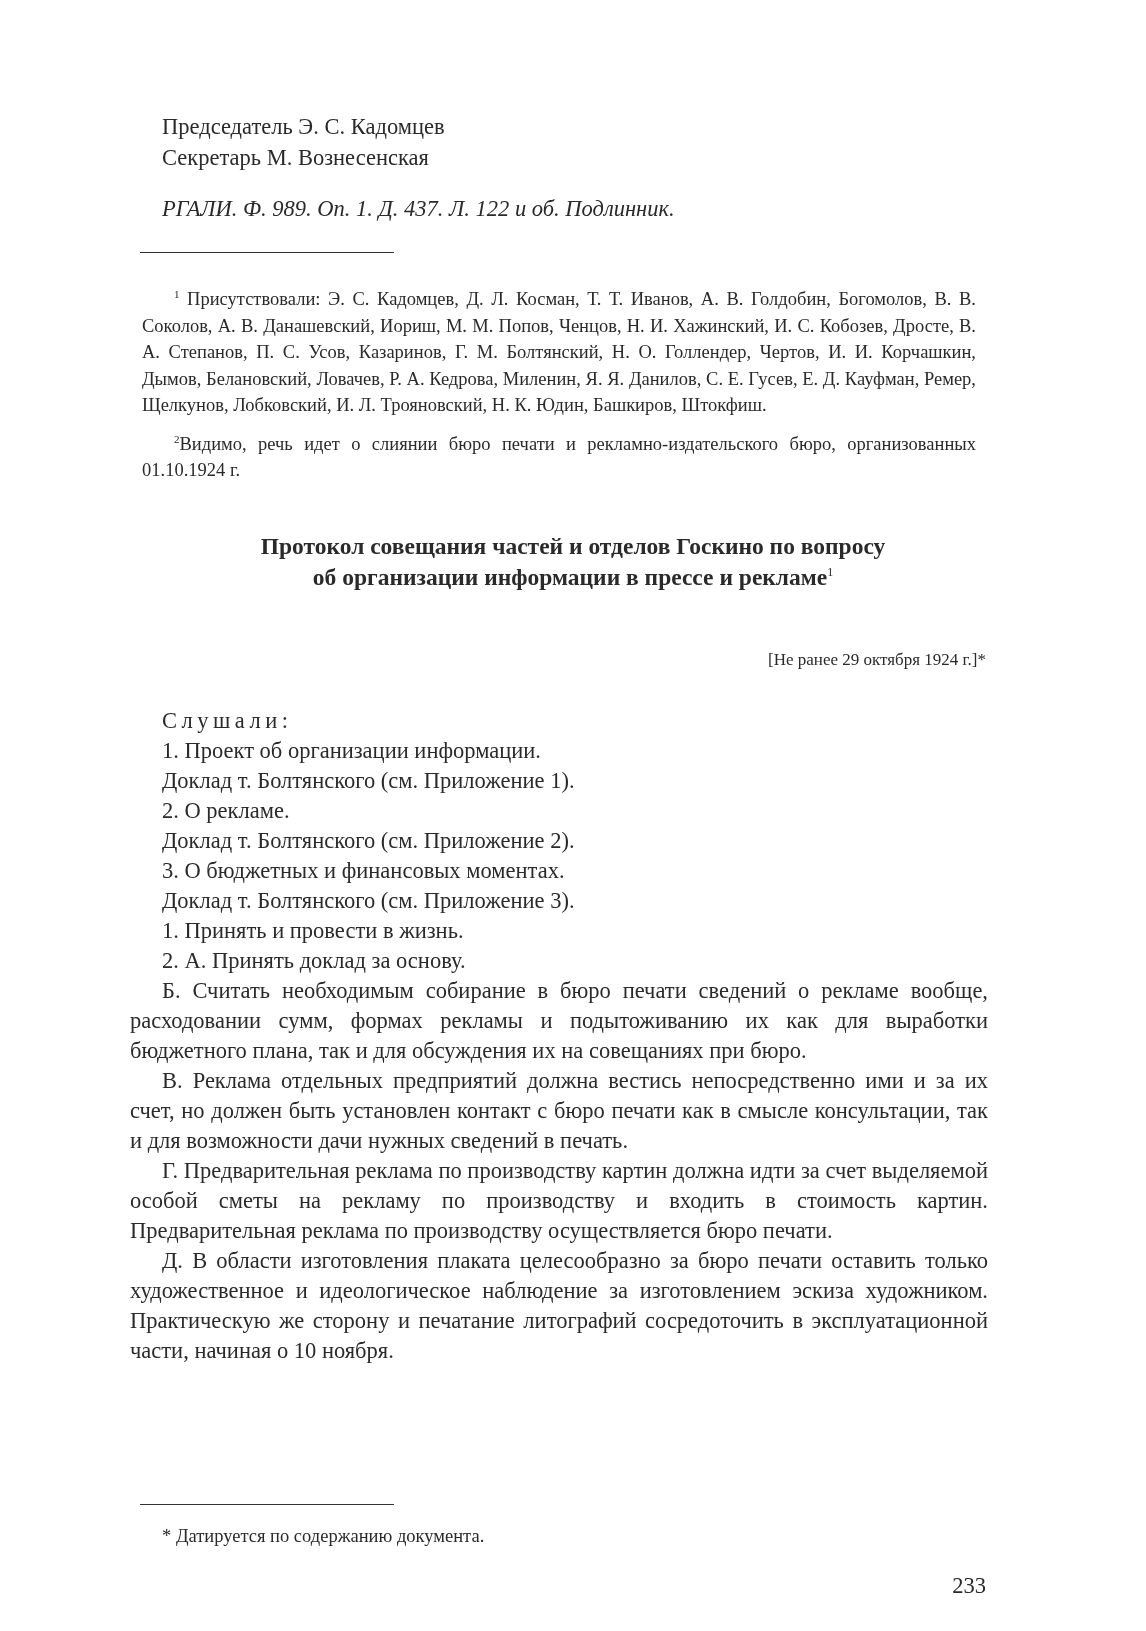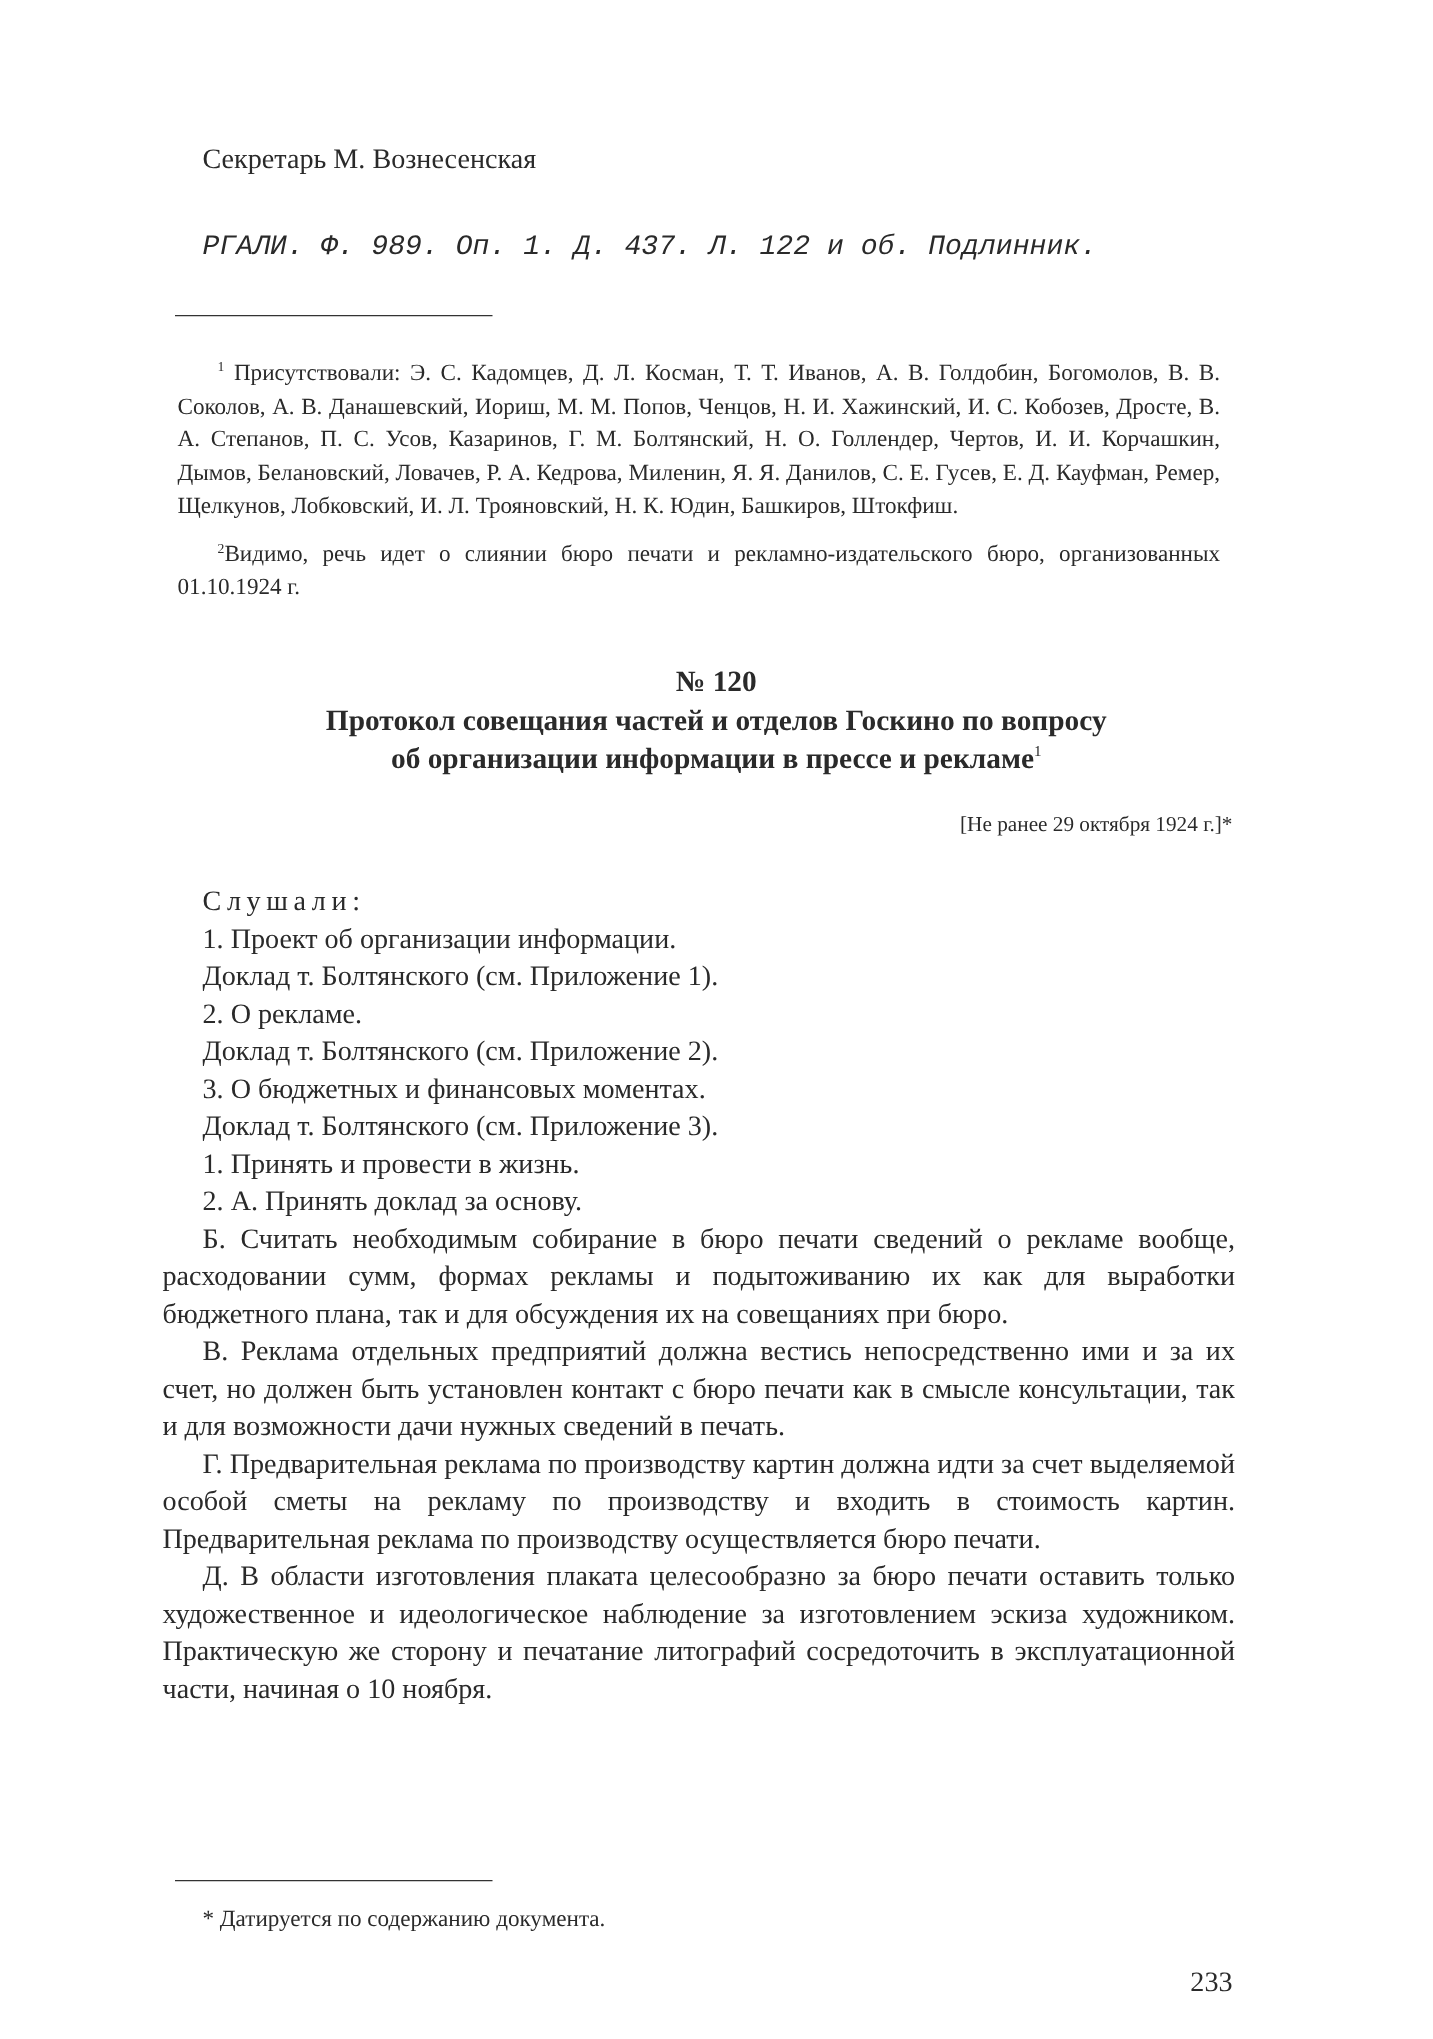--- a/index.html
+++ b/index.html
@@ -1,21 +1,21 @@
 <!DOCTYPE html>
 <html><head>
 <meta charset="utf-8">
 <style>
   html, body { margin: 0; padding: 0; background: #ffffff; }
   body { width: 1146px; height: 1631px; position: relative; overflow: hidden;
          font-family: "Liberation Serif", "DejaVu Serif", serif; color: #2a2a2a; }
   .page { position: absolute; left: 0; top: 0; width: 1146px; height: 1631px; }
   .blk { position: absolute; left: 162px; right: 158px; }
   .sig { top: 111px; font-size: 22.5px; line-height: 31px; }
-  .src { top: 184px; font-size: 22.5px; font-style: italic; font-family: Liberation Mono, monospace; }
+  .src { top: 196px; font-size: 22.5px; font-style: italic; }
   .rule { position: absolute; left: 140px; width: 254px; height: 0; border-top: 1.4px solid #333; }
   .rule1 { top: 252px; }
   .rule2 { top: 1504px; }
   .fn { left: 130px; right: 158px; font-size: 18.5px; line-height: 26.5px; text-align: justify; }
   .fn p { margin: 12px; text-indent: 32px; }
   .fn1 { top: 274px; }
   .fn sup { font-size: 11px; vertical-align: 7px; line-height: 0; }
   .heading { position: absolute; left: 130px; right: 130px; text-align: center; font-weight: bold;
              font-size: 23.5px; line-height: 30.5px; top: 531px; }
   .heading sup { font-size: 12px; font-weight: normal; vertical-align: 9px; line-height: 0; }
@@ -26,34 +26,34 @@
   .spaced { letter-spacing: 4.5px; }
   .fnstar { position: absolute; left: 162px; top: 1526px; font-size: 18.5px; text-align: center; }
   .pagenum { position: absolute; right: 160px; top: 1573px; font-size: 22.5px; }
 </style>
 </head>
 <body>
 
 <div class="page">
 
   <div class="blk sig">
+    <div>Председатель Э. С. Кадомцев</div>
     <div>Секретарь М. Вознесенская</div>
   </div>
 
   <div class="blk src">РГАЛИ. Ф. 989. Оп. 1. Д. 437. Л. 122 и об. Подлинник.</div>
 
   <div class="rule rule1"></div>
 
   <div class="blk fn fn1">
     <p><sup>1</sup> <span>Присутствовали: Э. С. Кадомцев, Д. Л. Косман, Т. Т. Иванов, А. В. Голдобин, Богомолов, В. В. Соколов, А. В. Данашевский, Иориш, М. М. Попов, Ченцов, Н. И. Хажинский, И. С. Кобозев, Дросте, В. А. Степанов, П. С. Усов, Казаринов, Г. М. Болтянский, Н. О. Голлендер, Чертов, И. И. Корчашкин, Дымов, Белановский, Ловачев, Р. А. Кедрова, Миленин, Я. Я. Данилов, С. Е. Гусев, Е. Д. Кауфман, Ремер, Щелкунов, Лобковский, И. Л. Трояновский, Н. К. Юдин, Башкиров, Штокфиш.</span></p>
     <p><sup>2</sup><span>Видимо, речь идет о слиянии бюро печати и рекламно-издательского бюро, организованных 01.10.1924 г.</span></p>
   </div>
 
   <div class="heading">
-    <div>№ 120</div>
     <div>Протокол совещания частей и отделов Госкино по вопросу</div>
     <div><span>об организации информации в прессе и рекламе</span><sup>1</sup></div>
   </div>
 
   <div class="date">[Не ранее 29 октября 1924 г.]*</div>
 
   <div class="blk body">
     <p class="spaced">Слушали:</p>
     <p>1. Проект об организации информации.</p>
     <p>Доклад т. Болтянского (см. Приложение 1).</p>

